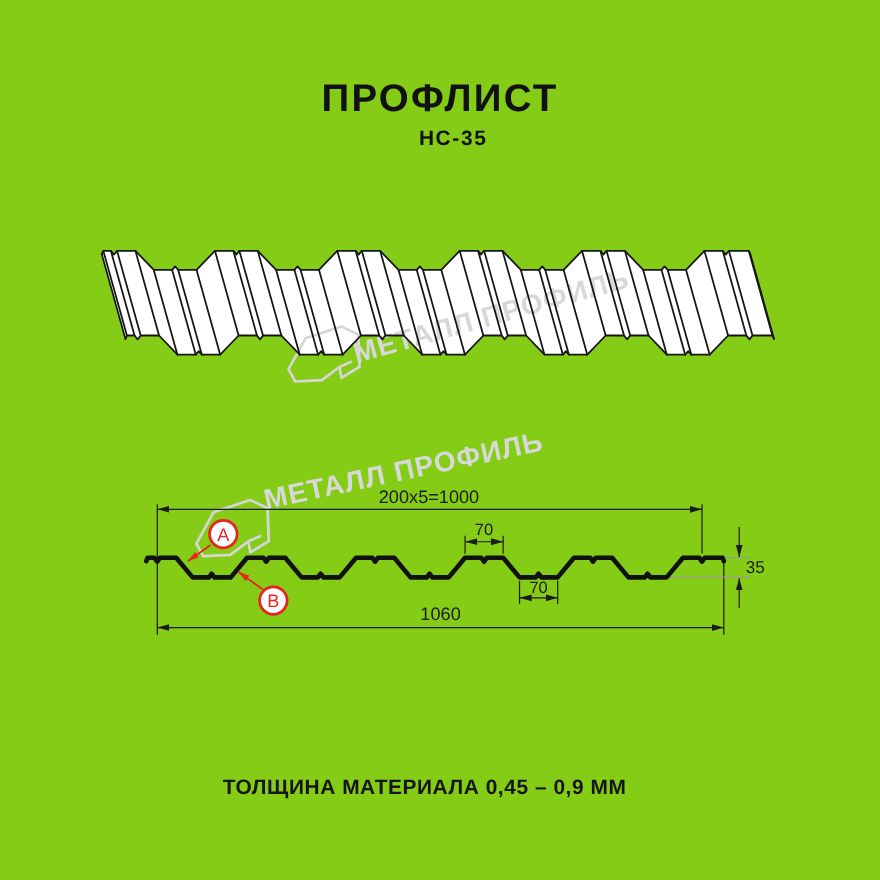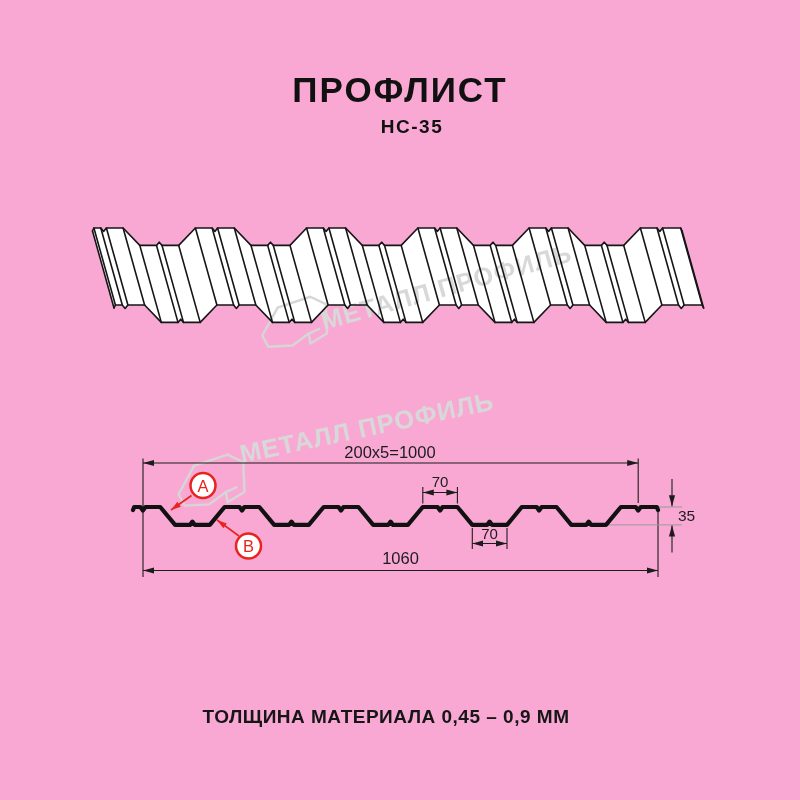--- a/index.html
+++ b/index.html
@@ -1,16 +1,16 @@
 <!DOCTYPE html>
 <html><head>
 <meta charset="utf-8">
 <style>
   html,body{margin:0;padding:0;background:#fff;}
-  .page{position:relative;width:800px;height:800px;background:#f9a8d4;overflow:hidden;
+  .page{position:relative;width:800px;height:800px;background:#84cc16;overflow:hidden;
         font-family:"Liberation Sans",sans-serif;}
   .title{position:absolute;left:0;top:70px;width:800px;text-align:center;
          font-size:35px;font-weight:bold;letter-spacing:2px;color:#111;}
   .subtitle{position:absolute;left:0;top:116px;width:800px;text-align:center;
          font-size:19px;font-weight:bold;letter-spacing:1.5px;color:#111;margin-left:12px;}
   .footer{position:absolute;left:0;top:706px;width:772px;text-align:center;
          font-size:19px;font-weight:bold;letter-spacing:0.5px;color:#161616;}
   svg{position:absolute;left:0;top:0;}
   text{font-family:"Liberation Sans",sans-serif;}
   .dimtxt{fill:#1c1c1c;}

